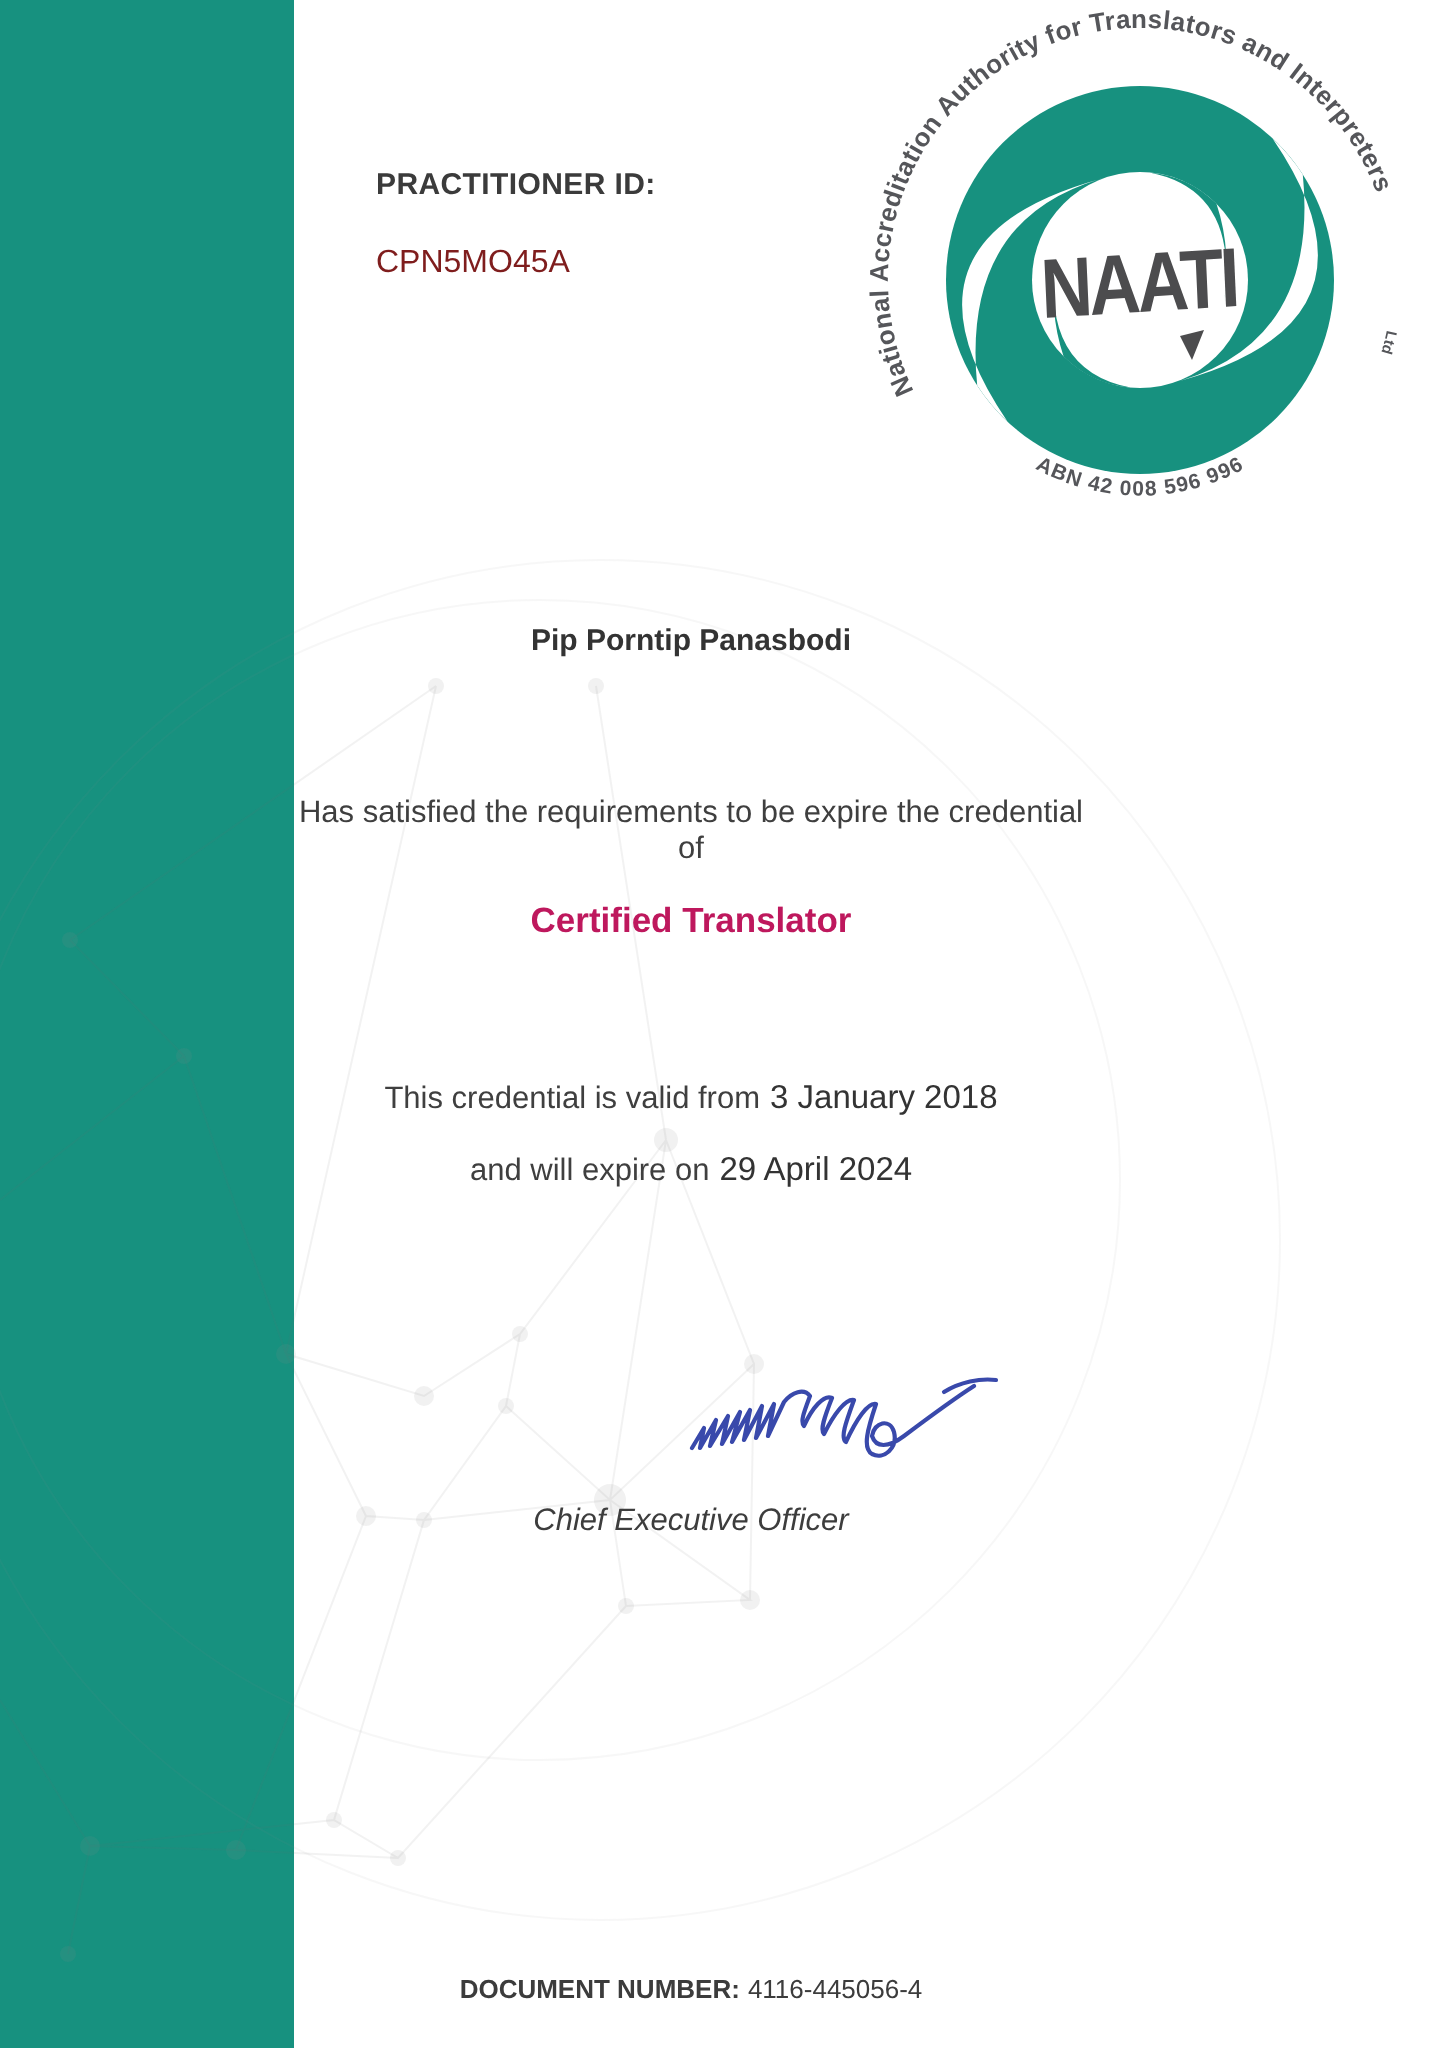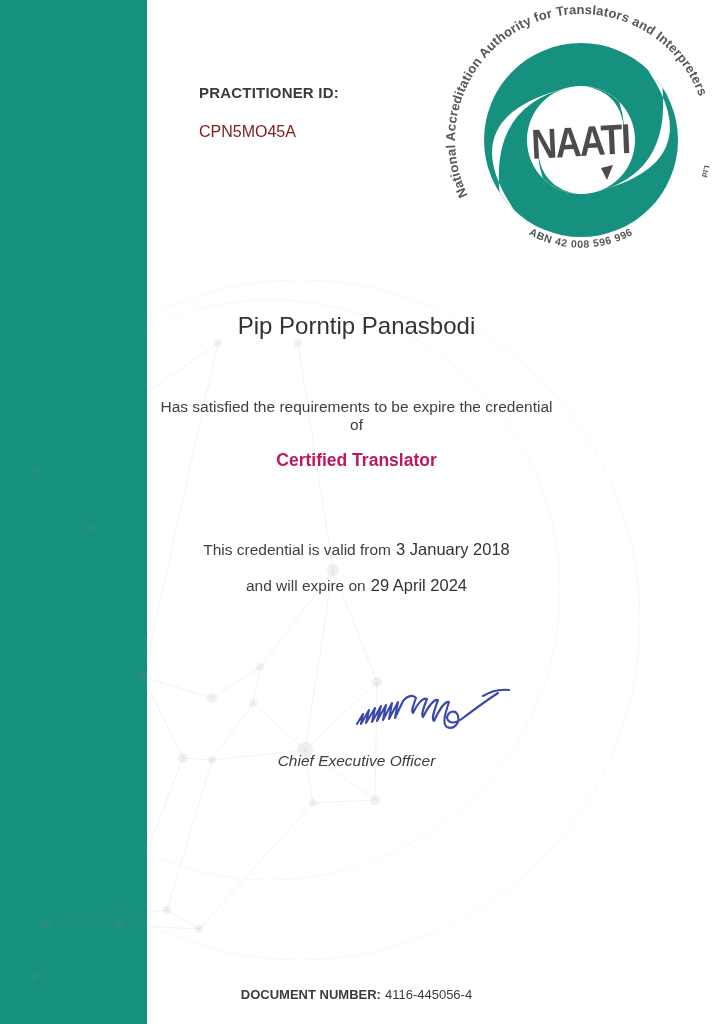--- a/index.html
+++ b/index.html
@@ -7,28 +7,28 @@
     width:724px;height:1024px;position:relative;overflow:hidden;
     background:#ffffff;
     font-family:"Liberation Sans",sans-serif;
     color:#3a3a3a;
   }
   .teal-bar{
     position:absolute;left:0;top:0;width:147px;height:1024px;
     background:#17917f;
   }
   #bg-pattern{position:absolute;left:0;top:0;width:724px;height:1024px;}
-  .content{position:absolute;left:11px;top:0;width:584px;height:1024px;}
+  .content{position:absolute;left:0;top:0;width:584px;height:1024px;}
 
   .practitioner{position:absolute;left:188px;top:84px;}
   .practitioner .label{font-size:15px;font-weight:700;color:#3b3b3b;letter-spacing:.2px;}
   .practitioner .id{margin-top:22px;font-size:16px;font-weight:400;color:#7f1d1d;}
 
   .centered{position:absolute;left:147px;right:40px;text-align:center;}
-  .recipient{top:312px;font-size:24px;font-weight:400;color:#333;}
+  .recipient{top:312px;font-size:15px;font-weight:700;color:#333;}
   .statement{top:398px;font-size:15.5px;color:#3f3f3f;}
   .cred-title{top:450px;font-size:17.5px;font-weight:700;color:#be185d;}
   .cred-direction{top:485px;font-size:17.5px;font-weight:700;color:#363636;}
   .valid-line{top:540px;font-size:15.5px;color:#3f3f3f;}
   .expire-line{top:576px;font-size:15.5px;color:#3f3f3f;}
   .valid-line .date,.expire-line .date{font-weight:400;font-size:16.5px;color:#333;margin-left:5px;}
   .ceo-title{top:752px;font-size:15.5px;font-style:italic;color:#3d3d3d;}
   .doc-number{top:959px;font-size:13px;color:#3c3c3c;margin-top:28px;}
   .doc-number .label{font-weight:700;}
   .doc-number .value{margin-left:4px;}

